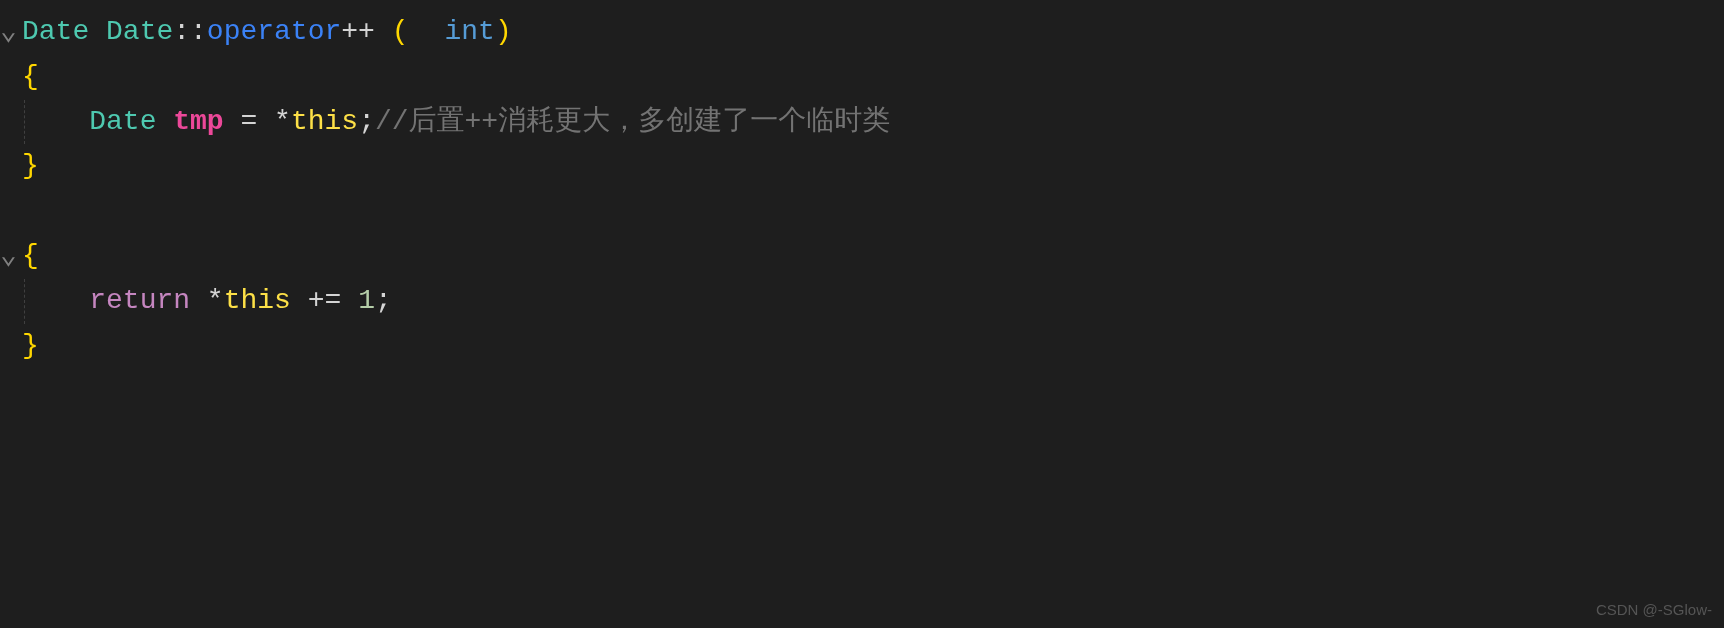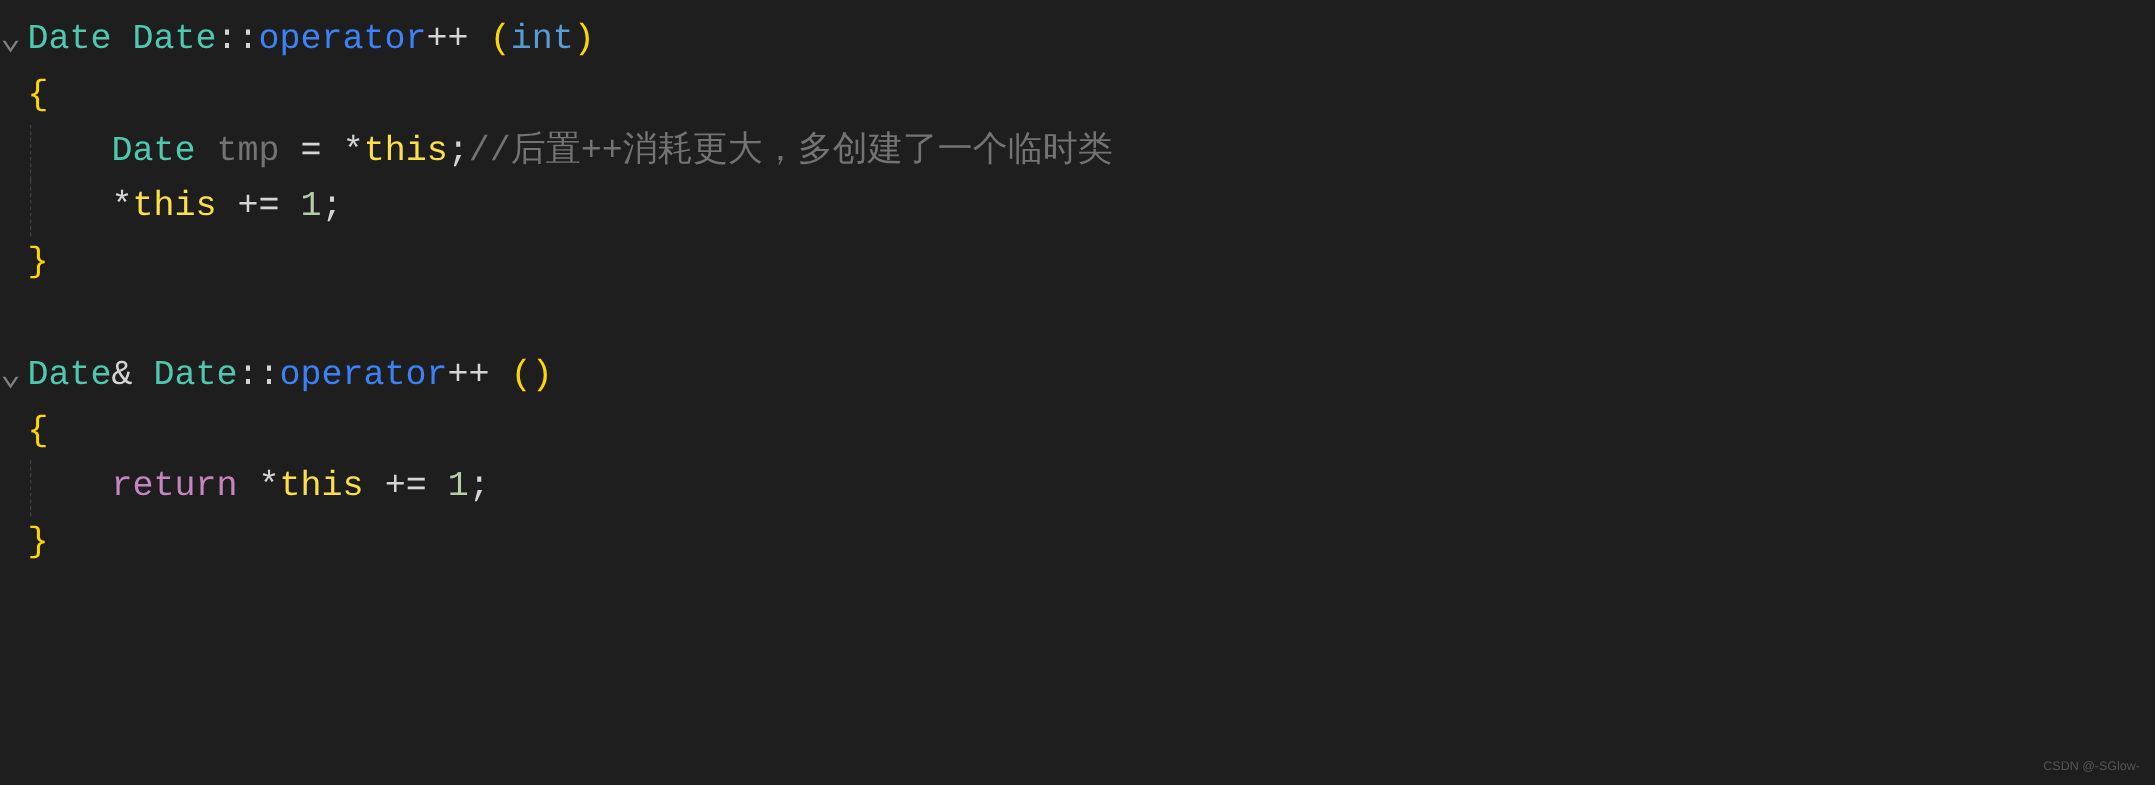--- a/index.html
+++ b/index.html
@@ -33,49 +33,48 @@
       border-left: 1px dashed #404040;
     }
     .fold-marker {
       color: #808080;
       position: absolute;
       left: 0px;
     }
     .type { color: #4ec9b0; }
     .class-name { color: #4ec9b0; }
     .operator { color: #d4d4d4; }
-    .keyword { color: #569cd6; }
+    .keyword { color: #569cd6; margin-left: 36px; }
     .func-name { color: #3b82f6; }
     .paren { color: #ffd700; }
-    .variable { color: #737373; }
+    .variable { color: #ec4899; font-weight: bold; }
     .this-kw { color: #fde047; }
     .return-kw { color: #c586c0; }
     .number { color: #b5cea8; }
     .comment { color: #737373; }
     .brace { color: #ffd700; }
     .punct { color: #d4d4d4; }
     .amp { color: #d4d4d4; }
     .watermark {
       position: absolute;
       bottom: 6px;
       right: 12px;
-      font-size: 10px;
+      font-size: 15px;
       color: #555555;
       font-family: sans-serif;
     }
   </style>
 </head>
 <body>
 
 <div id="editor">
     <div class="code-line"><span class="fold-marker">⌄</span><span style="padding-left: 14px;"><span class="type">Date</span><span class="punct"> </span><span class="class-name">Date</span><span class="punct">::</span><span class="func-name">operator</span><span class="punct">++ </span><span class="paren">(</span><span class="keyword">int</span><span class="paren">)</span></span></div>
     <div class="code-line"><span style="padding-left: 14px;"><span class="brace">{</span></span></div>
     <div class="code-line"><span class="indent-guide"></span><span style="padding-left: 14px;"><span class="punct">    </span><span class="type">Date</span><span class="punct"> </span><span class="variable">tmp</span><span class="punct"> </span><span class="operator">=</span><span class="punct"> </span><span class="operator">*</span><span class="this-kw">this</span><span class="punct">;</span><span class="comment">//后置++消耗更大，多创建了一个临时类</span></span></div>
-    <div class="code-line"><span class="indent-guide"></span><span style="padding-left: 14px;"><span class="punct">    </span><span class="operator">*</span><span class="this-kw">this</span><span class="punct"> </span><span class="operator">+=</span><span class="punct"> </span><span class="number">1</span><span class="punct">;</span></span></div>
     <div class="code-line"><span class="indent-guide"></span></div>
     <div class="code-line"><span style="padding-left: 14px;"><span class="brace">}</span></span></div>
     <div class="code-line"><span style="padding-left: 14px;"><span class="punct"> </span></span></div>
-    <div class="code-line"><span class="fold-marker">⌄</span><span style="padding-left: 14px;"><span class="type">Date</span><span class="amp">&amp;</span><span class="punct"> </span><span class="class-name">Date</span><span class="punct">::</span><span class="func-name">operator</span><span class="punct">++ </span><span class="paren">(</span><span class="paren">)</span></span></div>
+    <div class="code-line"><span class="fold-marker">⌄</span></div>
     <div class="code-line"><span style="padding-left: 14px;"><span class="brace">{</span></span></div>
     <div class="code-line"><span class="indent-guide"></span><span style="padding-left: 14px;"><span class="punct">    </span><span class="return-kw">return</span><span class="punct"> </span><span class="operator">*</span><span class="this-kw">this</span><span class="punct"> </span><span class="operator">+=</span><span class="punct"> </span><span class="number">1</span><span class="punct">;</span></span></div>
     <div class="code-line"><span style="padding-left: 14px;"><span class="brace">}</span></span></div>
   </div>
 <div class="watermark">CSDN @-SGlow-</div>
 
 </body></html>

